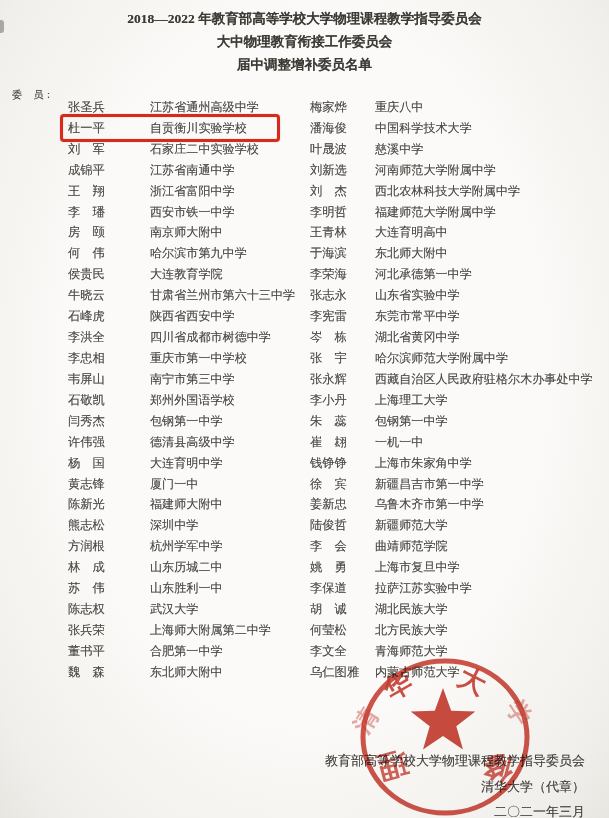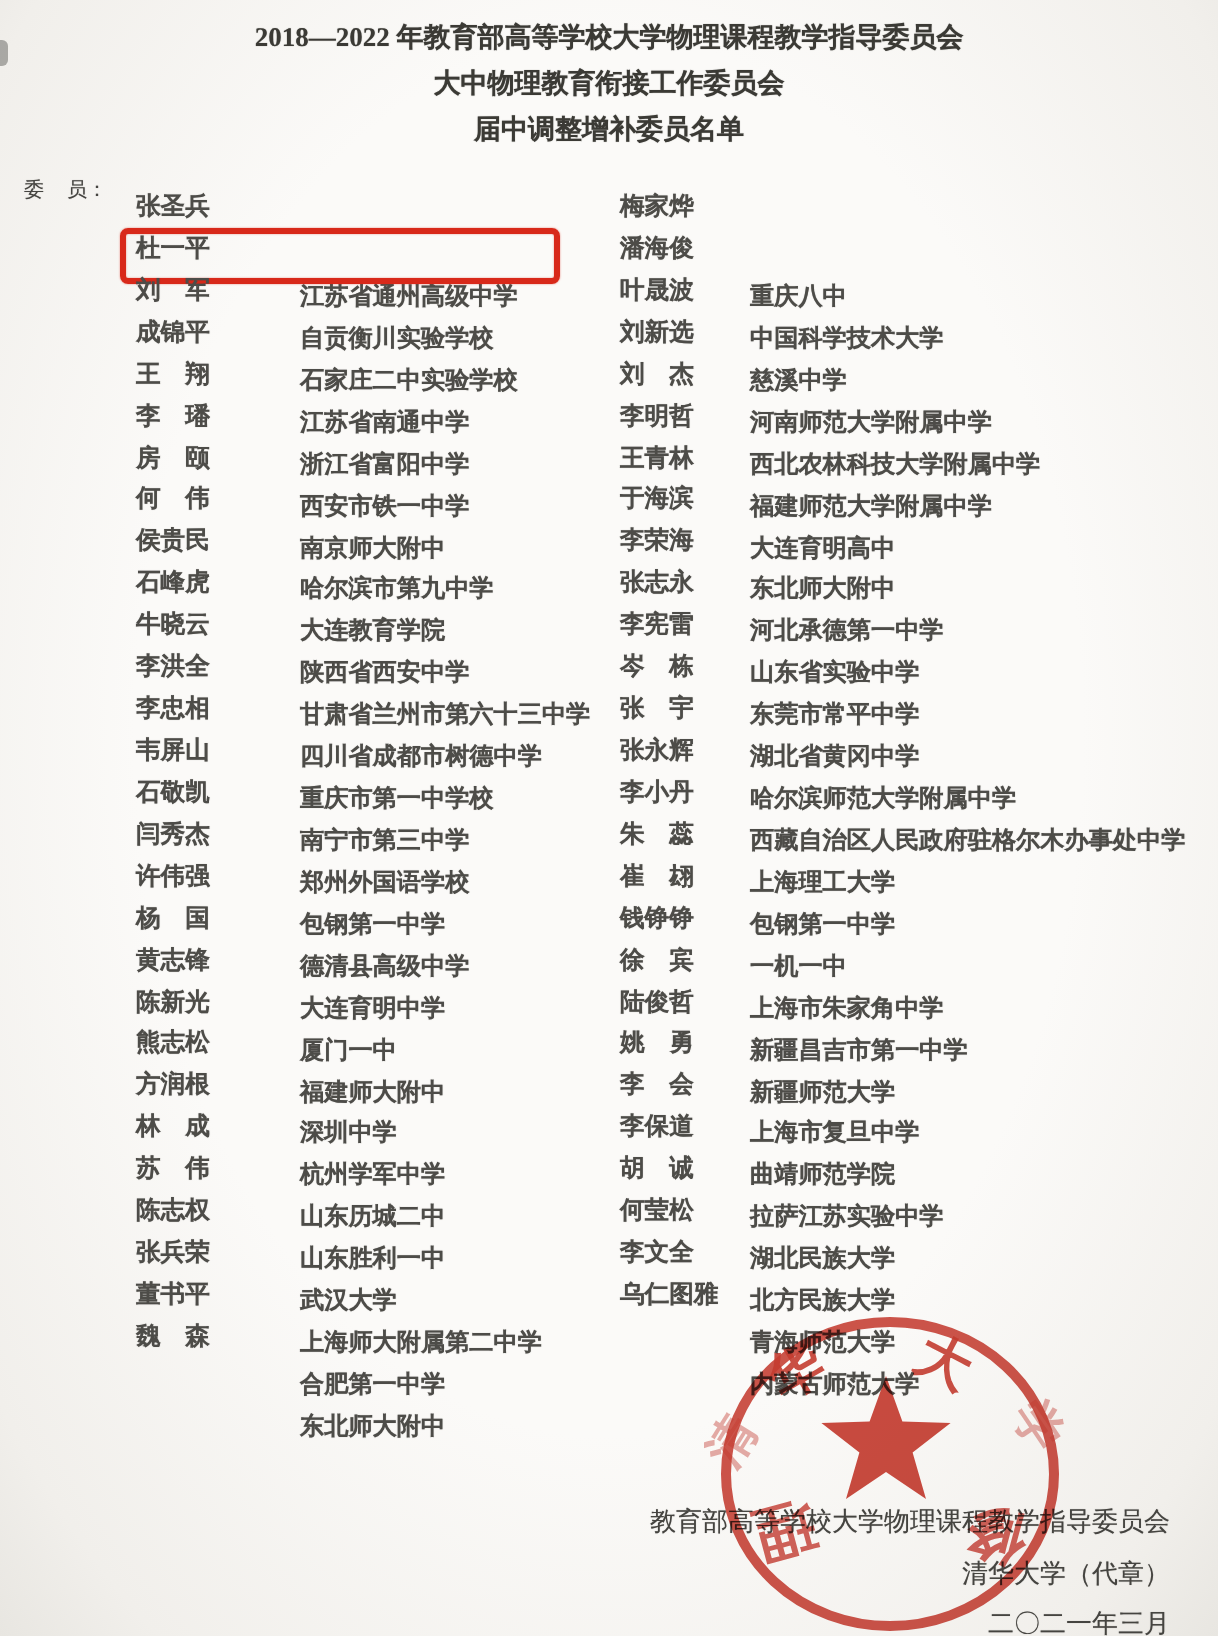--- a/index.html
+++ b/index.html
@@ -21,24 +21,23 @@
   }
   .role{
     position:absolute;left:12px;top:88px;
     font-size:10px;color:#454440;word-spacing:9px;
     text-shadow:0 0 .4px rgba(70,68,64,.5);
   }
   .col{position:absolute;top:95px;}
   .col-left{left:68px;width:235px;}
   .col-right{left:310px;width:295px;}
   .row{
-    position:relative;height:20.93px;display:flex;align-items:flex-start;
+    position:relative;height:20.93px;display:flex;align-items:flex-end;
     font-size:12.3px;color:#4d4c48;white-space:nowrap;
     text-shadow:0 0 .4px rgba(70,68,64,.5);
-    font-weight:bold;
   }
   .col-left .mname{display:inline-block;width:82px;}
   .col-right .mname{display:inline-block;width:65px;}
   .mschool{display:inline-block;font-size:12.1px;margin-top:45px;}
   .hl-box{
     position:absolute;left:-8px;top:-2px;width:214px;height:22px;
     border:3px solid #d8291a;border-radius:4px;
     box-shadow:0 0 1px rgba(216,41,26,.6), inset 0 0 1px rgba(216,41,26,.5);
     pointer-events:none;
   }
@@ -107,28 +106,28 @@
       </div>
       <div class="row">
         <span class="mname">何　伟</span>
         <span class="mschool">哈尔滨市第九中学</span>
       </div>
       <div class="row">
         <span class="mname">侯贵民</span>
         <span class="mschool">大连教育学院</span>
       </div>
       <div class="row">
+        <span class="mname">牛晓云</span>
+        <span class="mschool">甘肃省兰州市第六十三中学</span>
+      </div>
+      <div class="row">
         <span class="mname">石峰虎</span>
         <span class="mschool">陕西省西安中学</span>
       </div>
       <div class="row">
-        <span class="mname">牛晓云</span>
-        <span class="mschool">甘肃省兰州市第六十三中学</span>
-      </div>
-      <div class="row">
         <span class="mname">李洪全</span>
         <span class="mschool">四川省成都市树德中学</span>
       </div>
       <div class="row">
         <span class="mname">李忠相</span>
         <span class="mschool">重庆市第一中学校</span>
       </div>
       <div class="row">
         <span class="mname">韦屏山</span>
         <span class="mschool">南宁市第三中学</span>
@@ -261,30 +260,34 @@
       </div>
       <div class="row">
         <span class="mname">钱铮铮</span>
         <span class="mschool">上海市朱家角中学</span>
       </div>
       <div class="row">
         <span class="mname">徐　宾</span>
         <span class="mschool">新疆昌吉市第一中学</span>
       </div>
       <div class="row">
+        <span class="mname">姜新忠</span>
+        <span class="mschool">乌鲁木齐市第一中学</span>
+      </div>
+      <div class="row">
         <span class="mname">陆俊哲</span>
         <span class="mschool">新疆师范大学</span>
       </div>
       <div class="row">
+        <span class="mname">李　会</span>
+        <span class="mschool">曲靖师范学院</span>
+      </div>
+      <div class="row">
         <span class="mname">姚　勇</span>
         <span class="mschool">上海市复旦中学</span>
-      </div>
-      <div class="row">
-        <span class="mname">李　会</span>
-        <span class="mschool">曲靖师范学院</span>
       </div>
       <div class="row">
         <span class="mname">李保道</span>
         <span class="mschool">拉萨江苏实验中学</span>
       </div>
       <div class="row">
         <span class="mname">胡　诚</span>
         <span class="mschool">湖北民族大学</span>
       </div>
       <div class="row">

